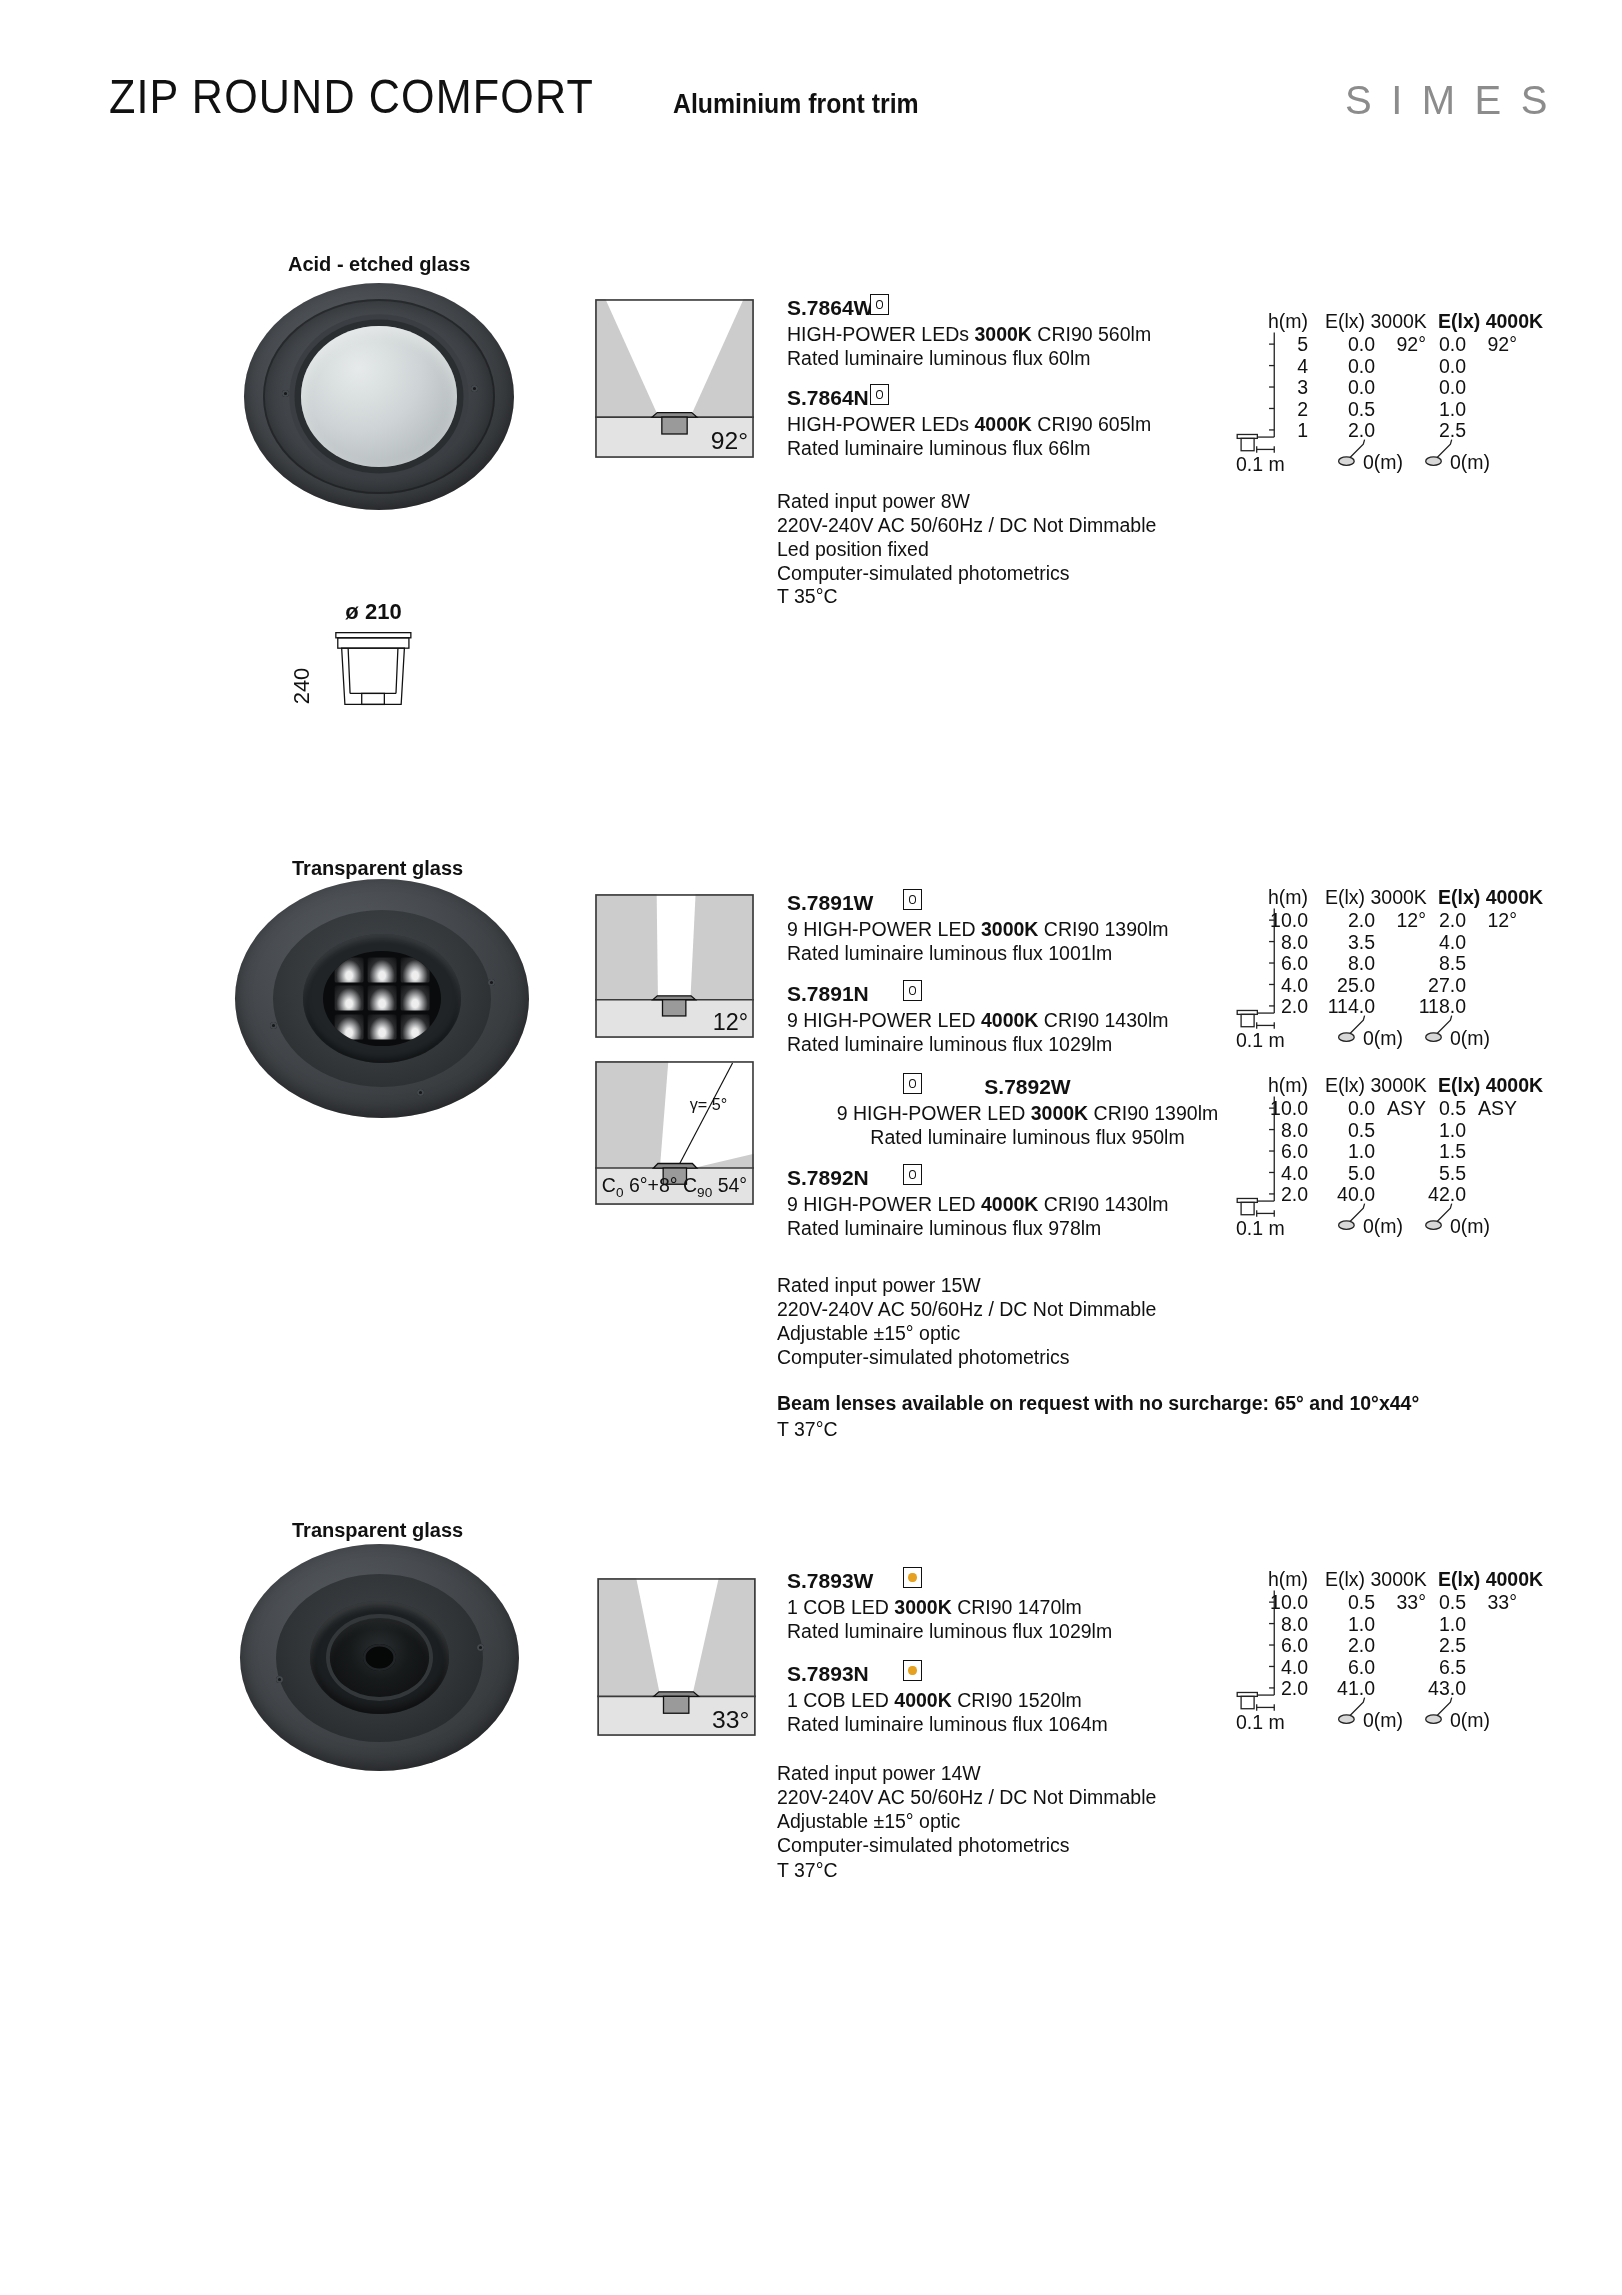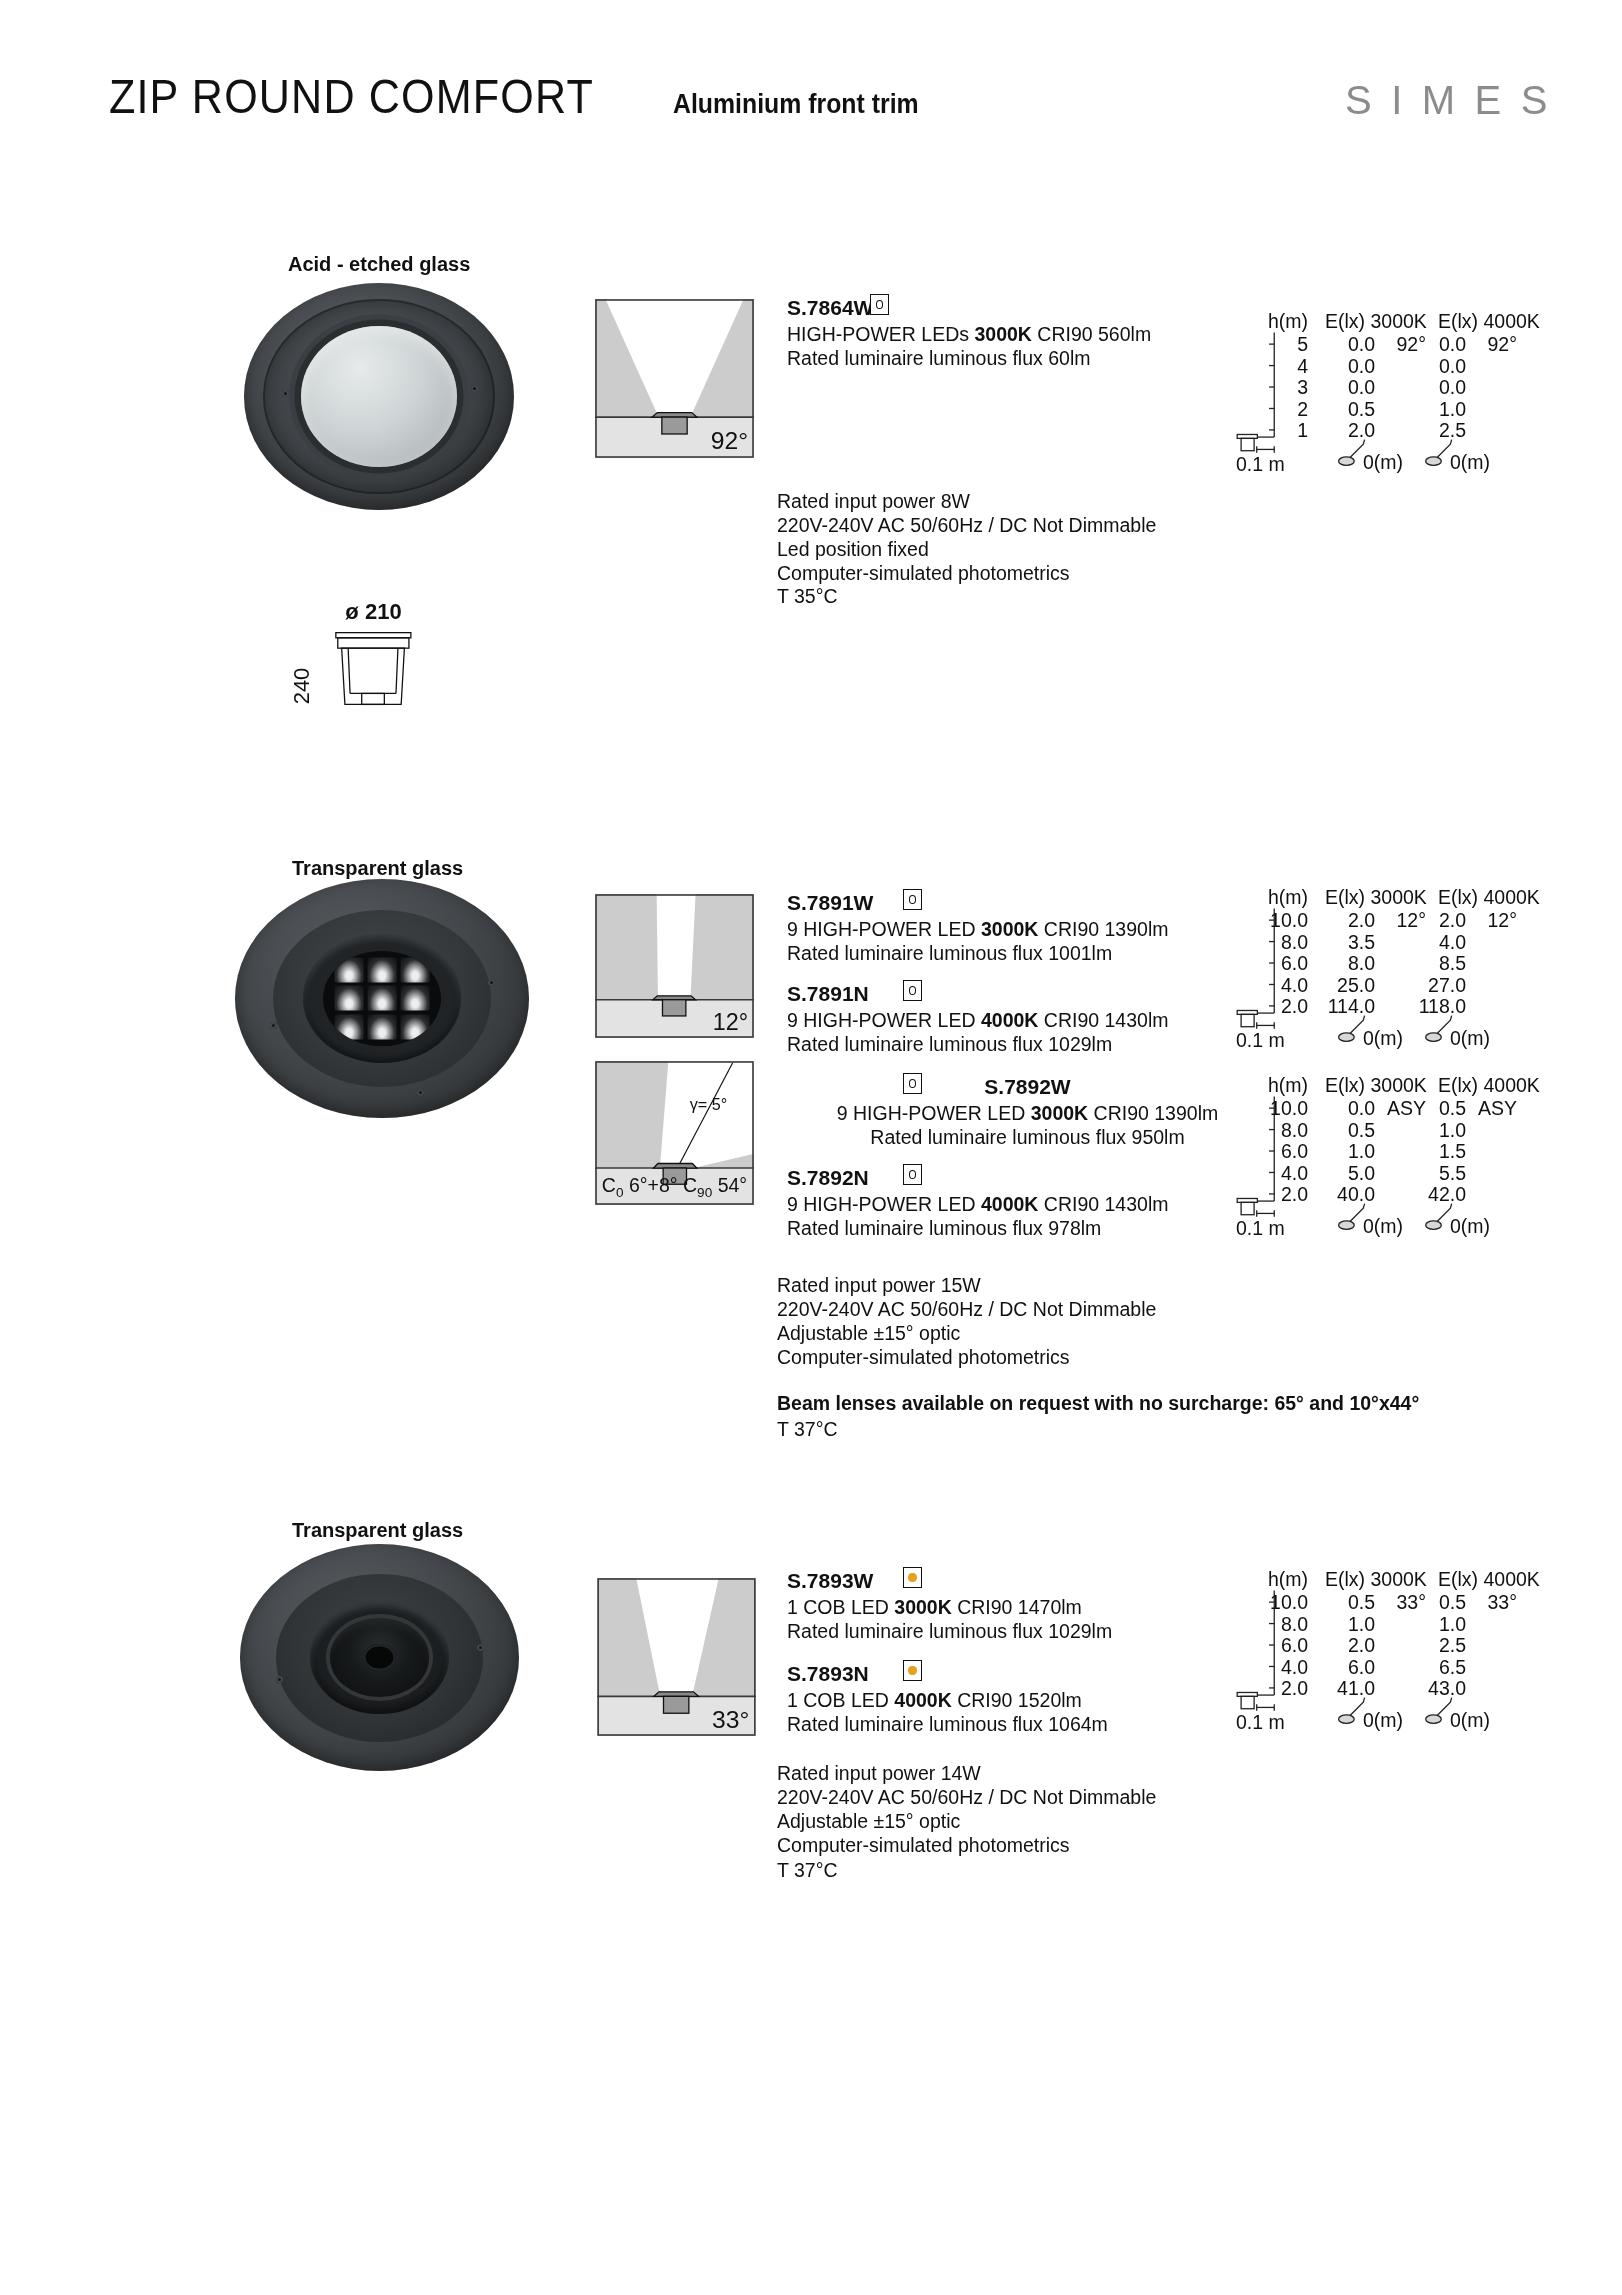--- a/index.html
+++ b/index.html
@@ -68,21 +68,21 @@
   .p-line{font-size:19.5px;line-height:24px;}
   .notes{position:absolute;left:777px;width:494px;font-size:19.5px;line-height:24px;}
   .beam-note{position:absolute;left:777px;width:663px;font-size:19.5px;font-weight:bold;}
   .temp{position:absolute;left:777px;font-size:19.5px;}
 
   
   .ptable{position:absolute;left:1219px;width:364px;height:179px;}
   .tcell{position:absolute;font-size:19.5px;line-height:21.4px;text-align:right;}
   .th{position:absolute;top:5.2px;font-size:19.5px;white-space:nowrap;}
   .th-h{left:23px;width:66px;text-align:right;}
-  .th-1{left:106px;} .th-2{left:219px;}
+  .th-1{left:106px;} .th-2{left:219px;font-weight:bold;}
   .r0{top:29px}.r1{top:51px}.r2{top:72px}.r3{top:94px}.r4{top:115px}
   .c-h{left:23px;width:66px;}
   .c-v1{left:91px;width:65px;}
   .c-a1{left:162px;width:45px;}
   .c-v2{left:182px;width:65px;}
   .c-a2{left:253px;width:45px;}
   .t-scale{position:absolute;left:17px;top:148px;font-size:19.5px;white-space:nowrap;}
   .t-zero1{position:absolute;left:144px;top:146px;font-size:19.5px;}
   .t-zero2{position:absolute;left:231px;top:146px;font-size:19.5px;}
 
@@ -145,20 +145,30 @@
 
   <div class="product" style="top:295px;">
     <div class="p-codewrap">
       <span class="p-code">S.7864W</span>
       <span class="p-icon icon-near">
           <span class="p-dot"></span>
         </span>
     </div>
     <div class="p-line"><span>HIGH-POWER LEDs </span><b>3000K</b><span> CRI90 560lm</span></div>
     <div class="p-line">Rated luminaire luminous flux 60lm</div>
+  </div>
+  <div class="product" style="top:385px;">
+    <div class="p-codewrap">
+      <span class="p-code">S.7864N</span>
+      <span class="p-icon icon-near">
+          <span class="p-dot"></span>
+        </span>
+    </div>
+    <div class="p-line"><span>HIGH-POWER LEDs </span><b>4000K</b><span> CRI90 605lm</span></div>
+    <div class="p-line">Rated luminaire luminous flux 66lm</div>
   </div>
   <div class="notes" style="top:489px;">
     <div>Rated input power 8W</div>
     <div>220V-240V AC 50/60Hz / DC Not Dimmable</div>
     <div>Led position fixed</div>
     <div>Computer-simulated photometrics</div>
   </div>
   <div class="temp" style="top:585px;">T 35°C</div>
 
   <div class="ptable" style="top:305px;">

